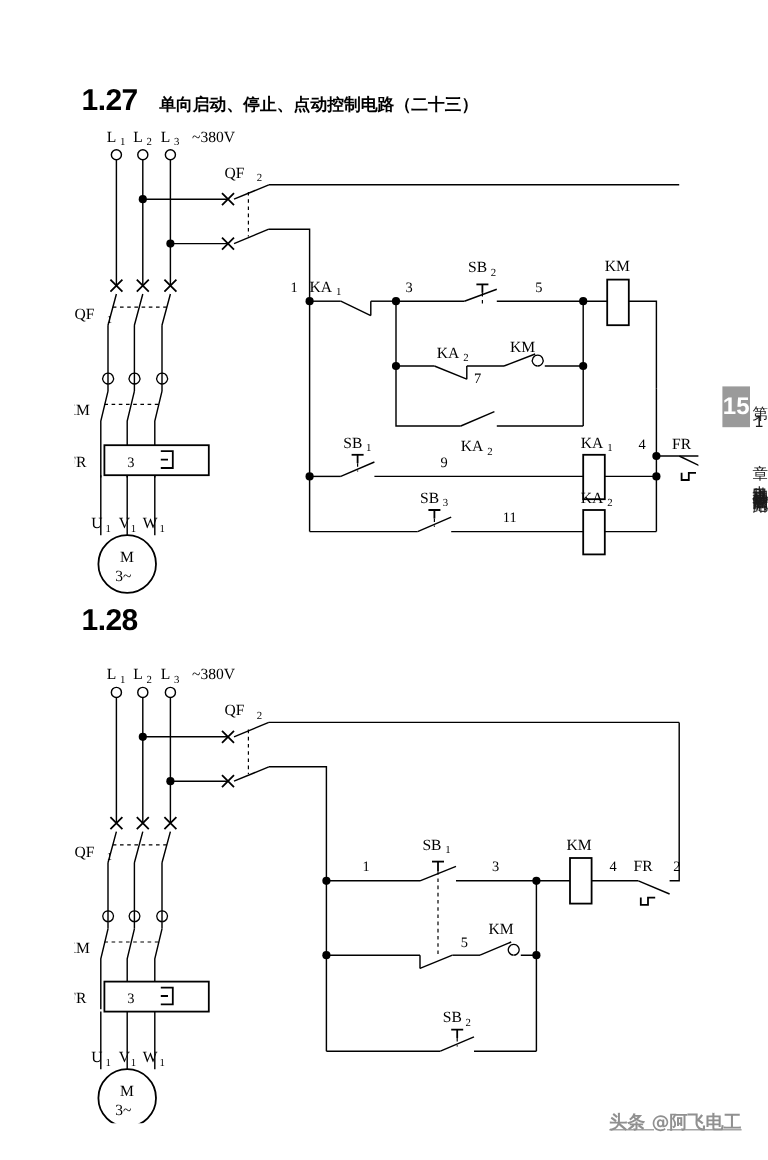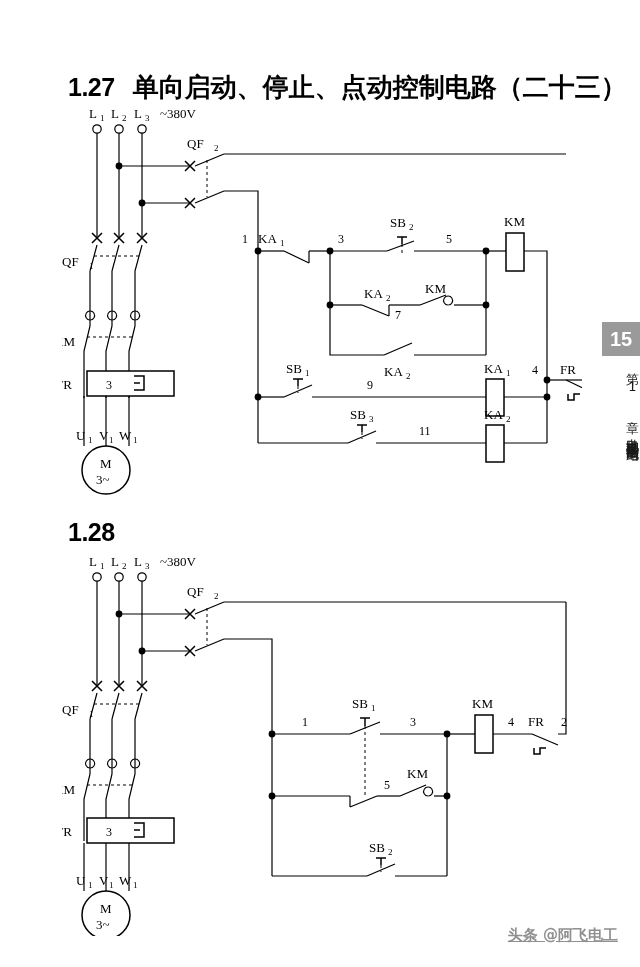--- a/index.html
+++ b/index.html
@@ -30,33 +30,33 @@
   }
   .sec-num {
     font-family: "Liberation Sans", "DejaVu Sans", sans-serif;
     font-weight: bold;
     font-size: 25px;
     letter-spacing: -0.5px;
     color: #000;
   }
   .sec-title {
     font-family: "DejaVu Sans", "Liberation Sans", sans-serif;
-    font-size: 26px;
+    font-size: 14px;
     font-weight: 600;
     margin-left: 18px;
     color: #000;
   }
   
   .side-tab {
     position: absolute;
     right: 0;
     width: 38px;
     display: flex;
-    flex-direction: column;
-    align-items: flex-end;
+    flex-direction: row;
+    align-items: flex-start;
   }
   .side-tab-num {
     width: 38px;
     height: 34px;
     background: #9a9a9a;
     color: #ffffff;
     font-family: "Liberation Sans", "DejaVu Sans", sans-serif;
     font-weight: bold;
     font-size: 20px;
     display: flex;
@@ -304,21 +304,21 @@
     <text class="num" x="357" y="327">11</text>
     <text class="lbl" x="422" y="311">KA</text>
     <text class="lbl-s" x="444" y="314">2</text>
   </svg>
 
   <div class="side-tab" style="top:322px;">
     <div class="side-tab-num">15</div>
     <div class="side-tab-text">第 1 章  电动机直接启动控制电路</div>
   </div>
 
-  <div class="sec-head" style="left:68px; top:518px;text-align:right;">
+  <div class="sec-head" style="left:68px; top:503px;text-align:right;">
     <span class="sec-num">1.28</span>
   </div>
 
   <svg width="520" height="380" viewBox="0 0 520 380" style="position:absolute; left:62px; top:556px;">
 
     <circle class="term" cx="35" cy="21" r="4.2"></circle>
     <circle class="term" cx="57" cy="21" r="4.2"></circle>
     <circle class="term" cx="80" cy="21" r="4.2"></circle>
 
     <path class="wire" d="M35 25 L35 130"></path>

